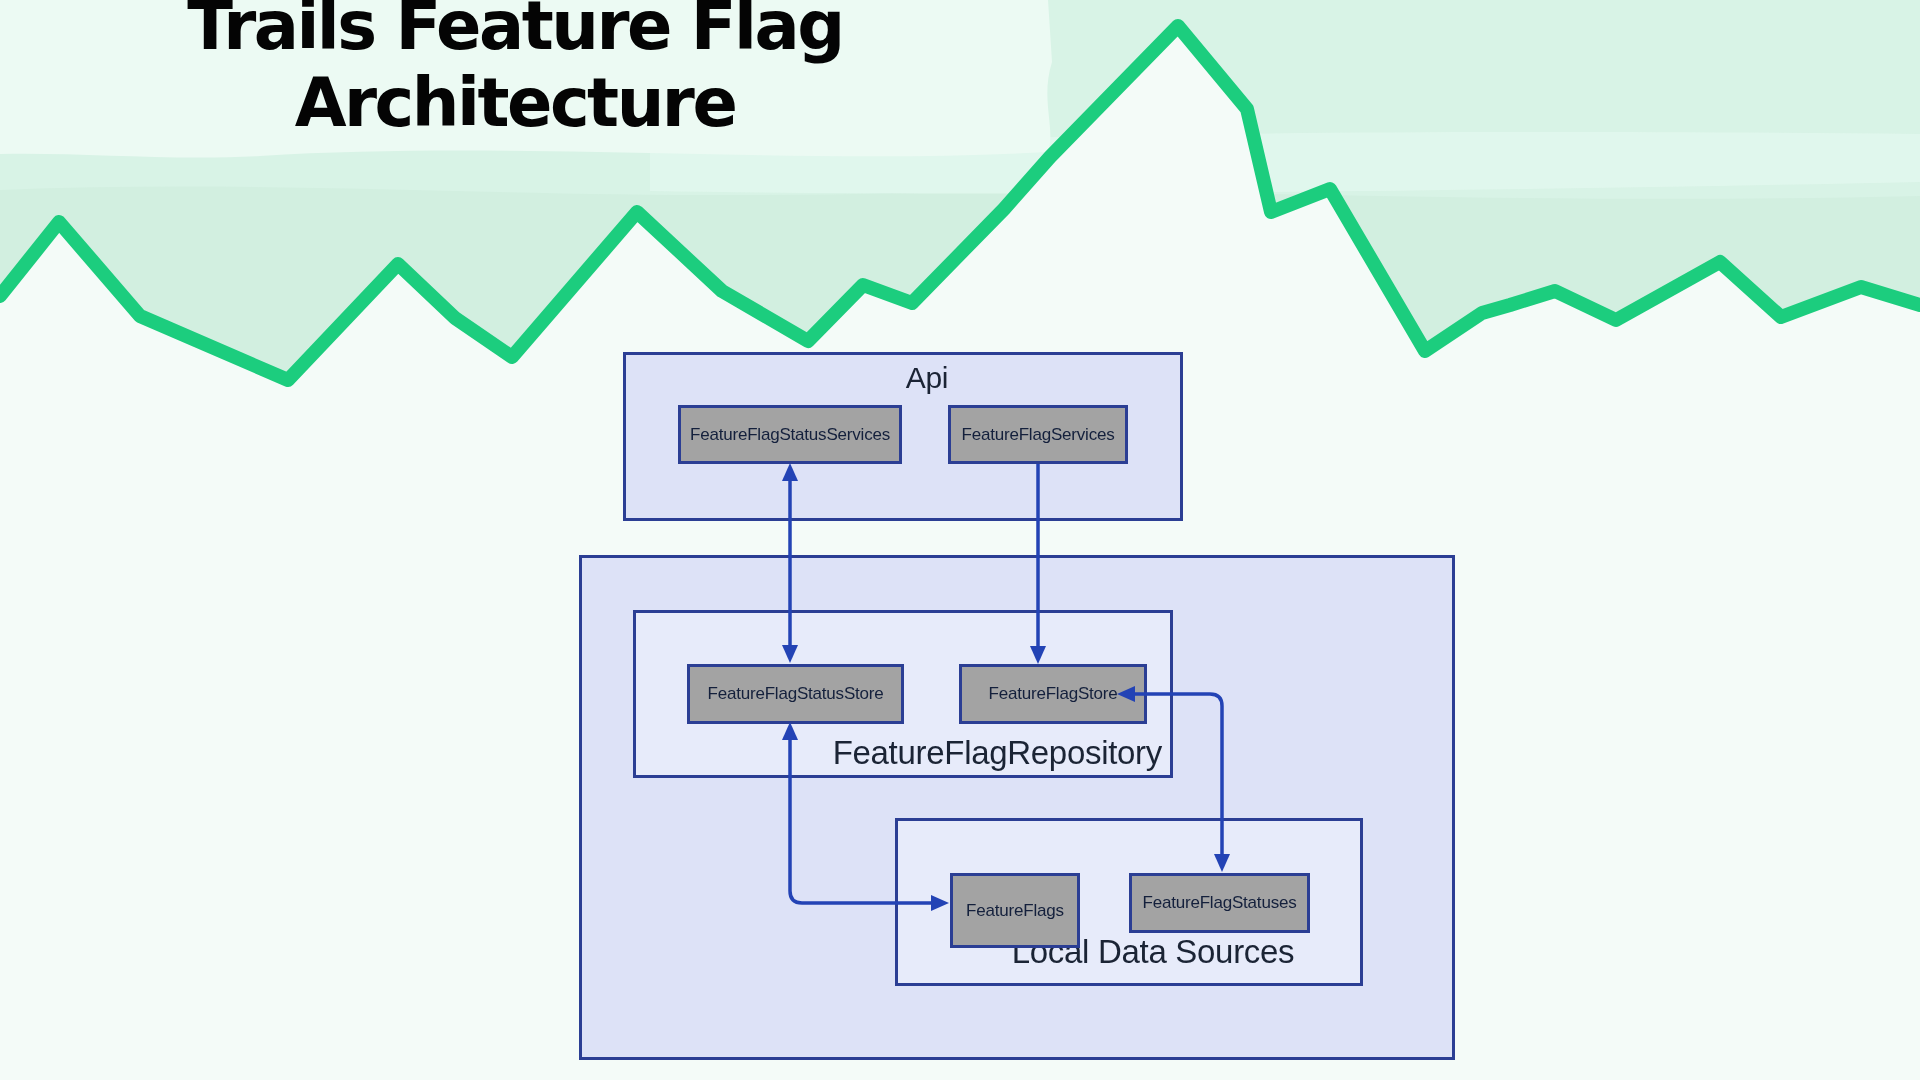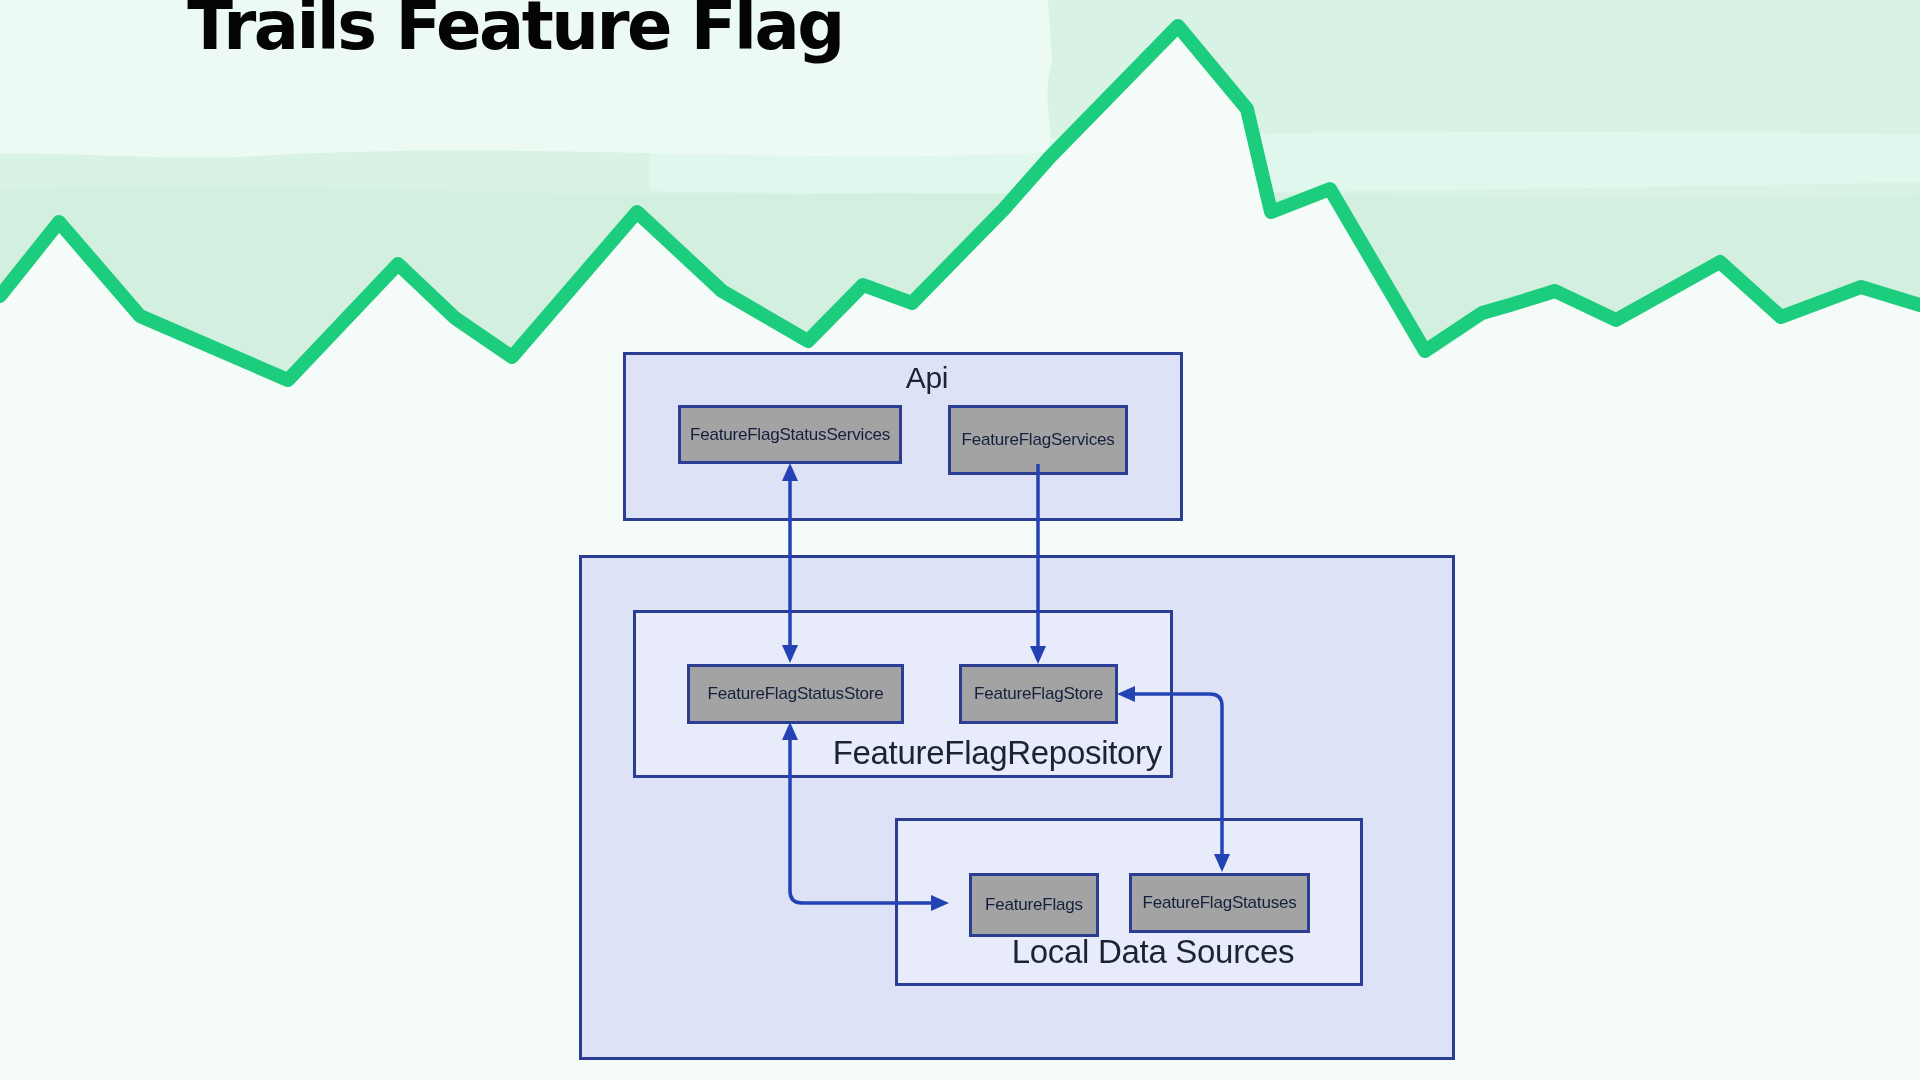--- a/index.html
+++ b/index.html
@@ -31,47 +31,48 @@
     <path d="M0,296 L59,222 L140,316 L288,380 L398,264 L455,318 L512,357 L637,212 L722,291 L808,341 L863,285 L912,303
              L1004,209 L1050,157 L1178,26 L1247,109 L1271,212 L1330,189 L1425,351 L1482,313 L1510,305 L1555,291
              L1616,320 L1720,262 L1781,317 L1861,287 L1920,305 L1920,1080 L0,1080 Z" fill="#f4fbf8"></path>
     <path d="M0,296 L59,222 L140,316 L288,380 L398,264 L455,318 L512,357 L637,212 L722,291 L808,341 L863,285 L912,303
              L1004,209 L1050,157 L1178,26 L1247,109 L1271,212 L1330,189 L1425,351 L1482,313 L1510,305 L1555,291
              L1616,320 L1720,262 L1781,317 L1861,287 L1920,305" fill="none" stroke="#1ccd7e" stroke-width="14" stroke-linejoin="round" stroke-linecap="round"></path>
   </svg>
 
   <div class="title">
     <div>Trails Feature Flag</div>
+    <div>Architecture</div>
   </div>
 
   <div class="container-box fill-outer" style="left:623px;top:352px;width:560px;height:169px;">
     <div class="clabel center" style="top:6px;font-size:30px;">Api</div>
     <div class="node" style="left:52px;top:50px;width:224px;height:59px;">
       <span>FeatureFlagStatusServices</span>
     </div>
-    <div class="node" style="left:322px;top:50px;width:180px;height:70px;">
+    <div class="node" style="left:322px;top:50px;width:180px;height:59px;">
       <span>FeatureFlagServices</span>
     </div>
   </div>
 
   <div class="container-box fill-outer" style="left:579px;top:555px;width:876px;height:505px;">
 
     <div class="container-box fill-mid" style="left:51px;top:52px;width:540px;height:168px;">
       <div class="clabel" style="right:8px;bottom:3px;">FeatureFlagRepository</div>
       <div class="node" style="left:51px;top:51px;width:217px;height:60px;">
         <span>FeatureFlagStatusStore</span>
       </div>
-      <div class="node" style="left:323px;top:51px;width:159px;height:60px;">
+      <div class="node" style="left:323px;top:51px;width:188px;height:60px;">
         <span>FeatureFlagStore</span>
       </div>
     </div>
 
     <div class="container-box fill-mid" style="left:313px;top:260px;width:468px;height:168px;">
       <div class="clabel center" style="bottom:12px;">Local Data Sources</div>
-      <div class="node" style="left:52px;top:52px;width:130px;height:64px;margin-left:19px;">
+      <div class="node" style="left:52px;top:52px;width:130px;height:75px;">
         <span>FeatureFlags</span>
       </div>
       <div class="node" style="left:231px;top:52px;width:181px;height:60px;">
         <span>FeatureFlagStatuses</span>
       </div>
     </div>
   </div>
 
   <svg class="layer" width="1920" height="1080" viewBox="0 0 1920 1080" aria-hidden="true">
     <g stroke="#2343b5" stroke-width="3.5" fill="none">

